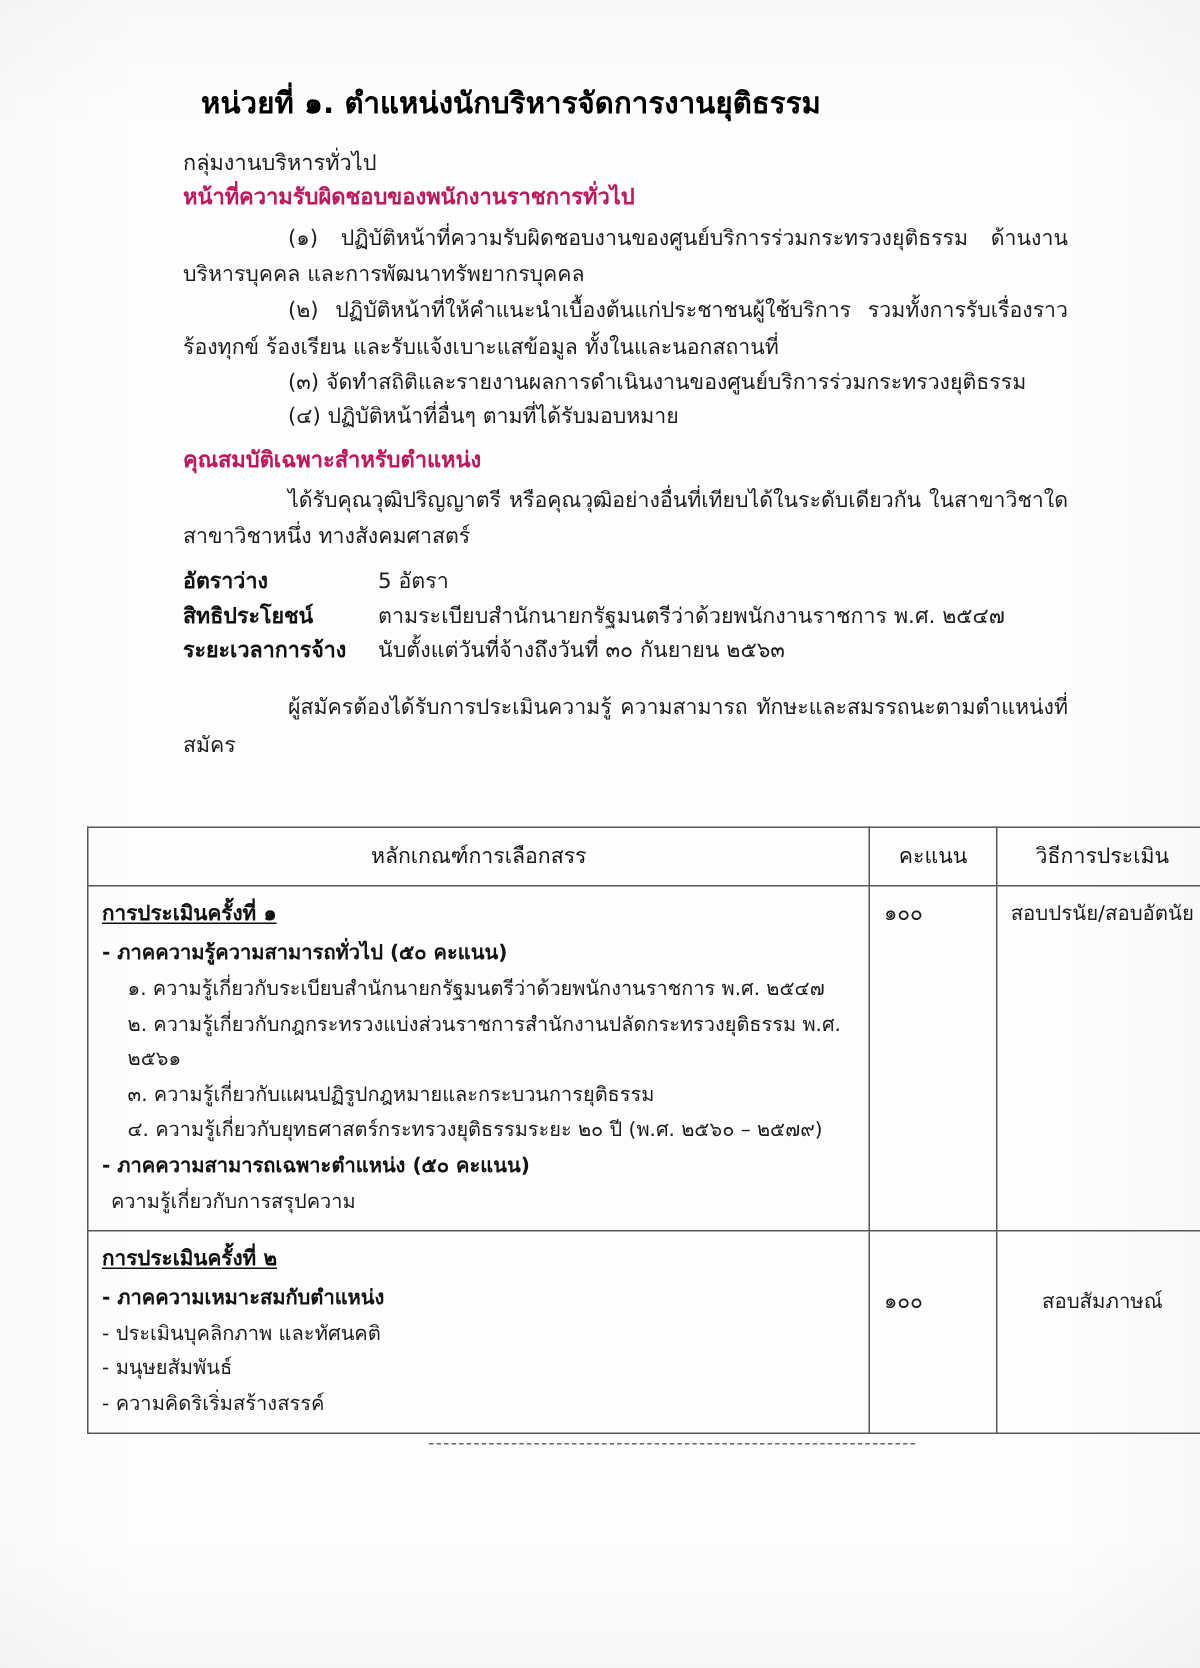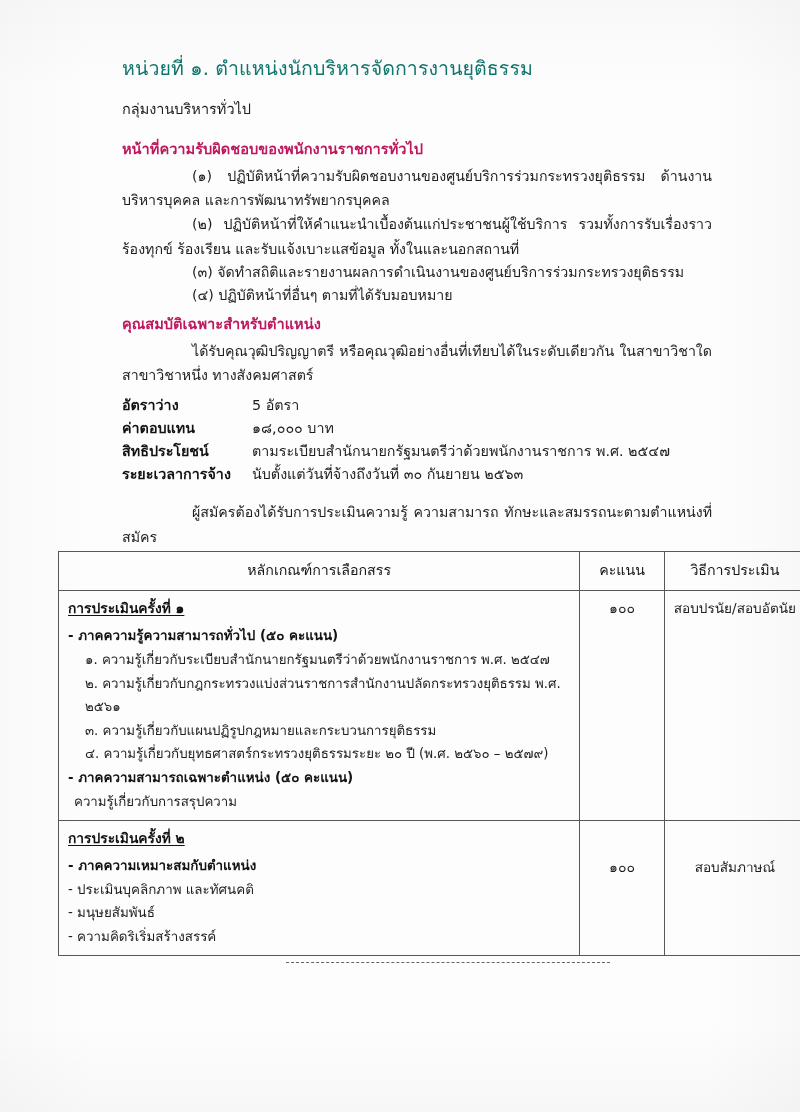--- a/index.html
+++ b/index.html
@@ -43,31 +43,31 @@
   .doc-body {
     position: absolute;
     left: 122px;
     top: 55px;
     width: 590px;
     color: #1c1c1c;
   }
 
   .heading-main {
     font-size: 19.5px;
-    font-weight: normal;
+    font-weight: bold;
     line-height: 1.45;
     letter-spacing: 0.1px;
-    margin: 0 0 16px 0;
-    color: #0f766e;
+    margin: 0 0 16px 12px;
+    color: #000000;
   }
 
   .sub-head {
     font-size: 14.5px;
     font-weight: normal;
-    margin: 0 0 17px 0;
+    margin: 0 0 0 0;
     line-height: 1.5;
     color: #1d1d1d;
   }
 
   .section-head {
     font-size: 14.6px;
     font-weight: bold;
     margin: 0 0 3px 0;
     line-height: 1.55;
     color: #be185d;
@@ -144,21 +144,20 @@
     color: #151515;
   }
 
   th.col-crit { width: 516px; }
   th.col-score { width: 72px; }
   th.col-method { width: 96px; }
 
   td.cell-crit { padding: 7px 10px 12px 10px; }
 
   td.cell-score {
-    text-align: center;
     vertical-align: top;
     padding-top: 38px;
     font-size: 14px;
     white-space: nowrap;
   }
 
   td.cell-method {
     text-align: center;
     vertical-align: top;
     padding-top: 38px;
@@ -239,24 +238,20 @@
       <div class="spacer-6"></div>
 
       <p class="section-head">คุณสมบัติเฉพาะสำหรับตำแหน่ง</p>
 
       <p class="para">ได้รับคุณวุฒิปริญญาตรี หรือคุณวุฒิอย่างอื่นที่เทียบได้ในระดับเดียวกัน ในสาขาวิชาใดสาขาวิชาหนึ่ง ทางสังคมศาสตร์</p>
 
       <div class="info-rows">
         <div class="info-row">
           <span class="info-label">อัตราว่าง</span>
           <span class="info-value">5  อัตรา</span>
-        </div>
-        <div class="info-row">
-          <span class="info-label">ค่าตอบแทน</span>
-          <span class="info-value">๑๘,๐๐๐ บาท</span>
         </div>
         <div class="info-row">
           <span class="info-label">สิทธิประโยชน์</span>
           <span class="info-value">ตามระเบียบสำนักนายกรัฐมนตรีว่าด้วยพนักงานราชการ พ.ศ. ๒๕๔๗</span>
         </div>
         <div class="info-row">
           <span class="info-label">ระยะเวลาการจ้าง</span>
           <span class="info-value">นับตั้งแต่วันที่จ้างถึงวันที่ ๓๐ กันยายน ๒๕๖๓</span>
         </div>
       </div>

